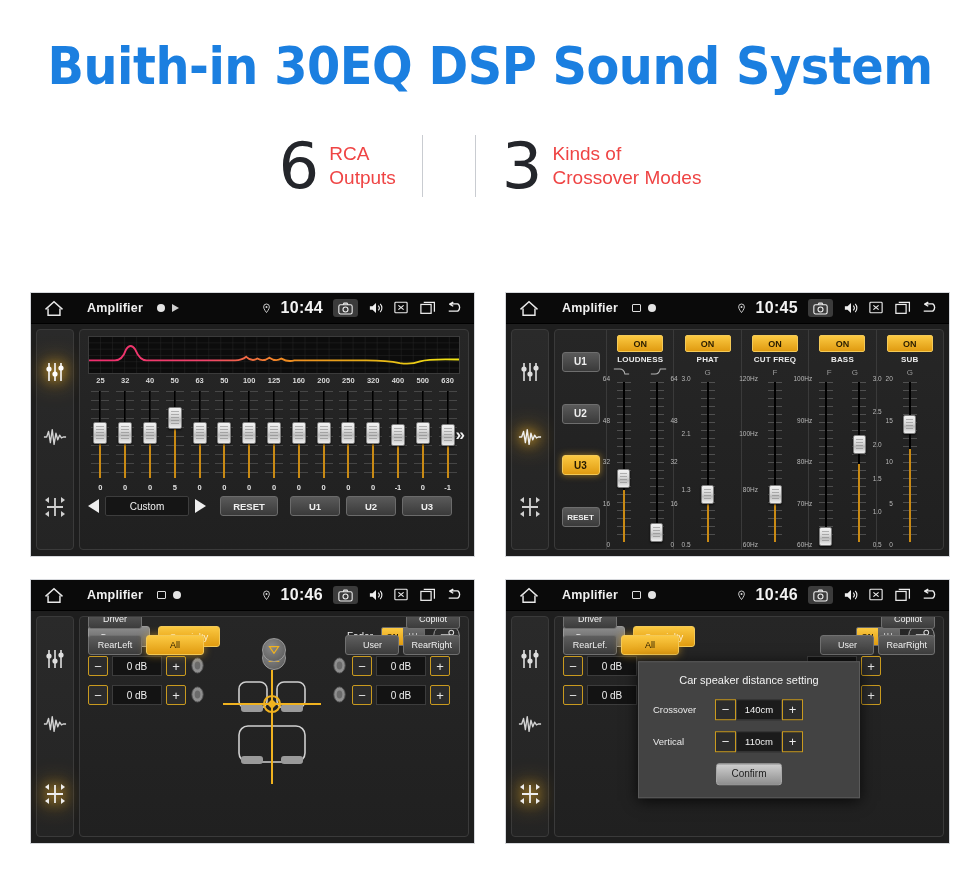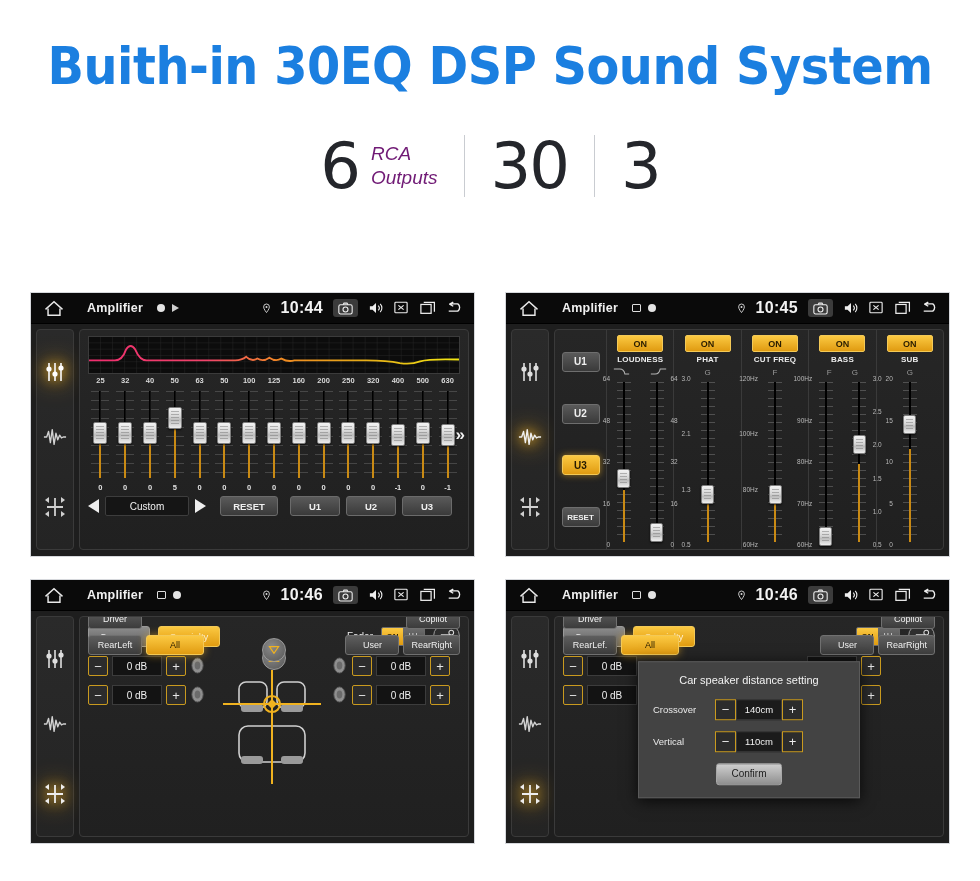--- a/index.html
+++ b/index.html
@@ -40,24 +40,23 @@
     font-size: 64px;
     color: #24262b;
     font-weight: 400;
     line-height: 1;
     font-family: "DejaVu Sans", sans-serif;
     letter-spacing: -2px;
   }
   .stat-txt {
     margin-left: 12px;
     font-size: 19px;
-    color: #701a75;
+    color: #ef4444;
     line-height: 1.25;
     white-space: pre-line;
-    font-style: italic;
   }
   .stat-div {
     width: 1px; height: 62px;
     background: #c9ccd1;
   }
 
   
   .grid {
     position: absolute;
     left: 30px; top: 292px;
@@ -364,25 +363,26 @@
 <div class="headline">Buith-in 30EQ DSP Sound System</div>
 
 <div class="stats">
   <div class="stat">
     <div class="stat-num">6</div>
     <div class="stat-txt">RCA
 Outputs</div>
   </div>
   <div class="stat-div"></div>
   <div class="stat">
-    <div class="stat-num">30</div>
   </div>
   <div class="stat-div"></div>
   <div class="stat">
     <div class="stat-num">3</div>
+    <div class="stat-txt">Kinds of
+Crossover Modes</div>
   </div>
 </div>
 
 <div class="grid">
 
   <div class="unit">
     <div class="screen">
       <div class="statusbar">
         <span class="sb-home">
           <svg viewBox="0 0 24 20" width="22" height="17">

